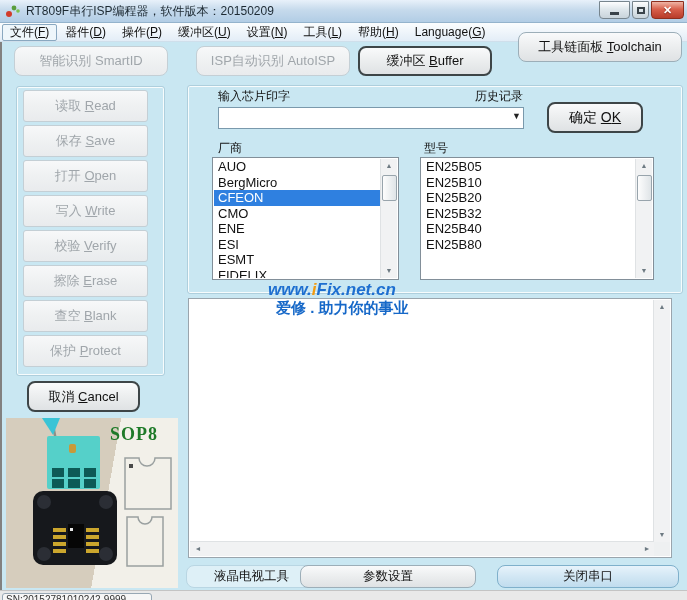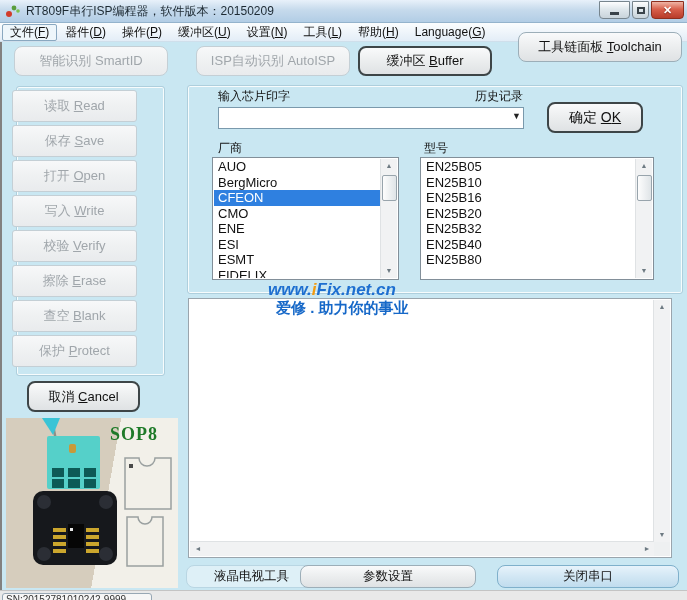--- a/index.html
+++ b/index.html
@@ -115,21 +115,21 @@
     </div>
 
   <div class="edge"></div>
 
   <button class="btn disabled" style="left:14px;top:46px;width:154px;height:30px">智能识别 SmartID</button>
   <button class="btn disabled" style="left:196px;top:46px;width:154px;height:30px">ISP自动识别 AutoISP</button>
   <button class="btn dark" style="left:358px;top:46px;width:134px;height:30px">缓冲区 <u>B</u>uffer</button>
   <button class="btn" style="left:518px;top:32px;width:164px;height:30px">工具链面板 <u>T</u>oolchain</button>
 
   <div class="gbox" style="left:16px;top:86px;width:147px;height:288px"></div>
-  <div style="position:absolute;left:12px;top:90px;width:125px;">
+  <div style="position:absolute;left:23px;top:90px;width:125px;">
       <div class="side-btn">读取 <u>R</u>ead</div>
       <div class="side-btn">保存 <u>S</u>ave</div>
       <div class="side-btn">打开 <u>O</u>pen</div>
       <div class="side-btn">写入 <u>W</u>rite</div>
       <div class="side-btn">校验 <u>V</u>erify</div>
       <div class="side-btn">擦除 <u>E</u>rase</div>
       <div class="side-btn">查空 <u>B</u>lank</div>
       <div class="side-btn">保护 <u>P</u>rotect</div>
     </div>
   <button class="btn dark" style="left:27px;top:381px;width:113px;height:31px">取消 <u>C</u>ancel</button>
@@ -195,21 +195,20 @@
       <span class="sb-arrow top">▲</span>
       <span class="sb-thumb"></span>
       <span class="sb-arrow bottom">▼</span>
     </div>
   </div>
 
   <div class="listbox" style="left:420px;top:157px;width:234px;height:123px">
     <div class="list-items">
         <div class="list-item">EN25B05</div>
         <div class="list-item">EN25B10</div>
-        <div class="list-item">EN25B16</div>
         <div class="list-item">EN25B20</div>
         <div class="list-item">EN25B32</div>
         <div class="list-item">EN25B40</div>
         <div class="list-item">EN25B80</div>
       </div>
     <div class="vscroll">
       <span class="sb-arrow top">▲</span>
       <span class="sb-thumb"></span>
       <span class="sb-arrow bottom">▼</span>
     </div>

